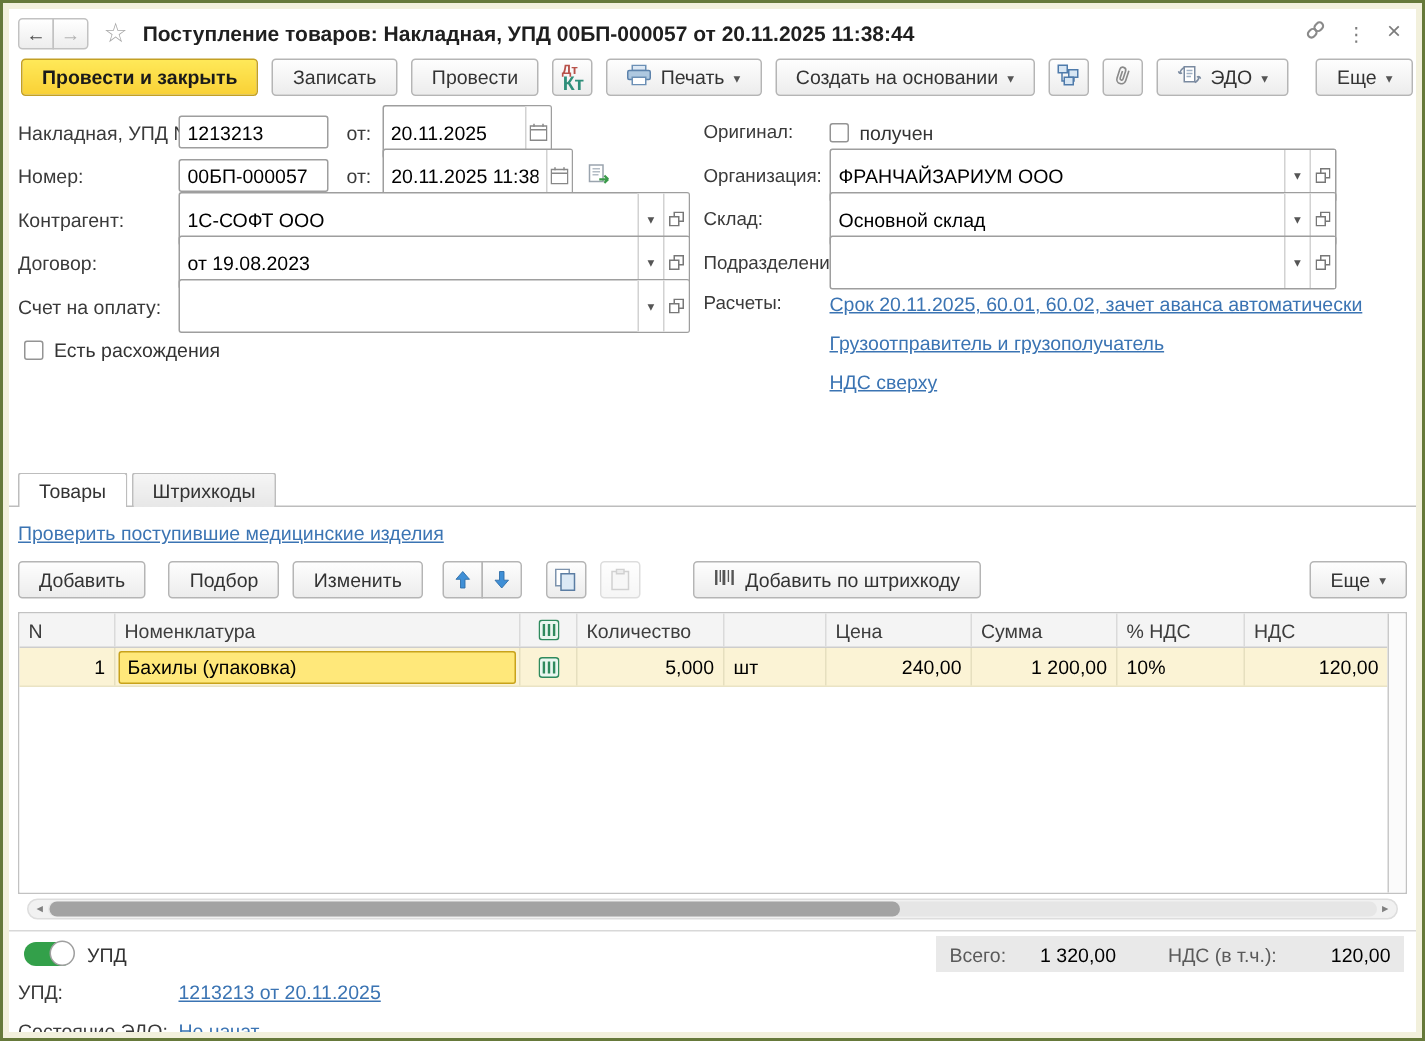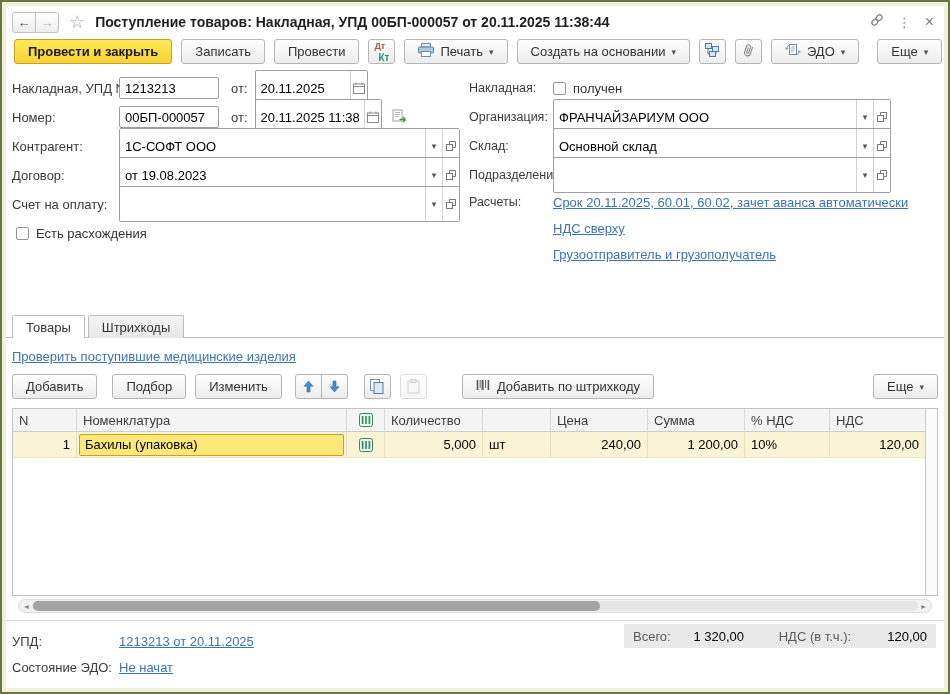--- a/index.html
+++ b/index.html
@@ -26,21 +26,21 @@
   .toolbar { display:flex; align-items:center; gap:9px; padding:3px 8px 7px 8px; }
   .btn { height:25px; display:inline-flex; align-items:center; gap:6px; padding:0 13px;
          background:linear-gradient(#fefefe,#ececec); border:1px solid #b5b5b5; border-radius:3px;
          font-family:inherit; font-size:13px; color:#333; cursor:pointer; white-space:nowrap; }
   .btn.primary { background:linear-gradient(#ffe959,#f9d136); border-color:#c3a024; font-weight:bold; color:#1a1a1a; }
   .btn.iconbtn { padding:0 5px; min-width:27px; justify-content:center; }
   .caret { font-size:9px; color:#555; }
   .spacer { flex:1; }
   .dtkt { position:relative; width:20px; height:18px; }
   .dtkt .dt { position:absolute; top:-2px; left:0; color:#b8524a; font-size:9px; font-weight:bold; }
-  .dtkt .kt { position:absolute; bottom:-2px; right:0; color:#2f8f7a; font-size:10px; font-weight:bold;text-align:center; }
+  .dtkt .kt { position:absolute; bottom:-2px; right:0; color:#2f8f7a; font-size:13px; font-weight:bold;text-align:center; }
 
   
   .form-area { position:relative; height:196px; font-size:13px; color:#333; }
   .col-left  { position:absolute; left:6px;  top:6px; width:448px; }
   .col-right { position:absolute; left:463px; top:6px; width:424px; }
   .frow { display:flex; align-items:center; margin-bottom:7px; height:22px; }
   .flabel  { width:107px; flex:none; color:#3a3a3a; white-space:nowrap; }
   .flabel2 { width:84px;  flex:none; color:#3a3a3a; white-space:nowrap; font-size:12.5px; }
   .otlabel { flex:none; margin:0 7px 0 12px; color:#3a3a3a; }
   .input { height:22px; border:1px solid #9e9e9e; border-radius:2px; padding:0 5px;
@@ -294,21 +294,21 @@
       </div>
 
       <div class="frow" style="margin-top:2px">
         <span class="cb" style="margin-left:4px"></span>
         <span class="cblabel">Есть расхождения</span>
       </div>
     </div>
 
     <div class="col-right">
       <div class="frow">
-        <span class="flabel2">Накладная:</span>
+        <span class="flabel2">Оригинал:</span>
         <span class="cb"></span>
         <span class="cblabel">получен</span>
       </div>
 
       <div class="frow">
         <span class="flabel2">Организация:</span>
         <div class="combo" style="width:338px">
           <input value="ФРАНЧАЙЗАРИУМ ООО" style="">
           <button class="cbtn">
                 <span class="caret">▾</span>
@@ -351,22 +351,22 @@
                   <path d="M3.5 3.5 v-3 h6 v6 h-3" fill="none" stroke="#777"></path>
                 </svg>
               </button>
         </div>
       </div>
 
       <div style="display:flex; margin-top:9px">
         <span class="flabel2">Расчеты:</span>
         <div class="rlinks">
           <a class="link">Срок 20.11.2025, 60.01, 60.02, зачет аванса автоматически</a>
+          <a class="link">Грузоотправитель и грузополучатель</a>
           <a class="link">НДС сверху</a>
-          <a class="link">Грузоотправитель и грузополучатель</a>
         </div>
       </div>
     </div>
   </div>
 
   <div class="tabs">
     <div class="tab active">Товары</div>
     <div class="tab">Штрихкоды</div>
   </div>
 
@@ -482,20 +482,26 @@
   <div class="sep"></div>
 
   <div class="footer">
     <div class="totalsbar">
       <span class="tlabel">Всего:</span>
       <span class="tval1">1 320,00</span>
       <span class="tlabel tlabel2">НДС (в т.ч.):</span>
       <span class="tval2">120,00</span>
     </div>
 
+    <div class="toggle-row">
+      <span class="toggle">
+            <span class="knob"></span>
+          </span>
+      <span class="toggle-label">УПД</span>
+    </div>
 
     <div class="foot-row">
       <span class="flabel">УПД:</span>
       <a class="link">1213213 от 20.11.2025</a>
     </div>
 
     <div class="foot-row">
       <span class="flabel">Состояние ЭДО:</span>
       <a class="link">Не начат</a>
     </div>

